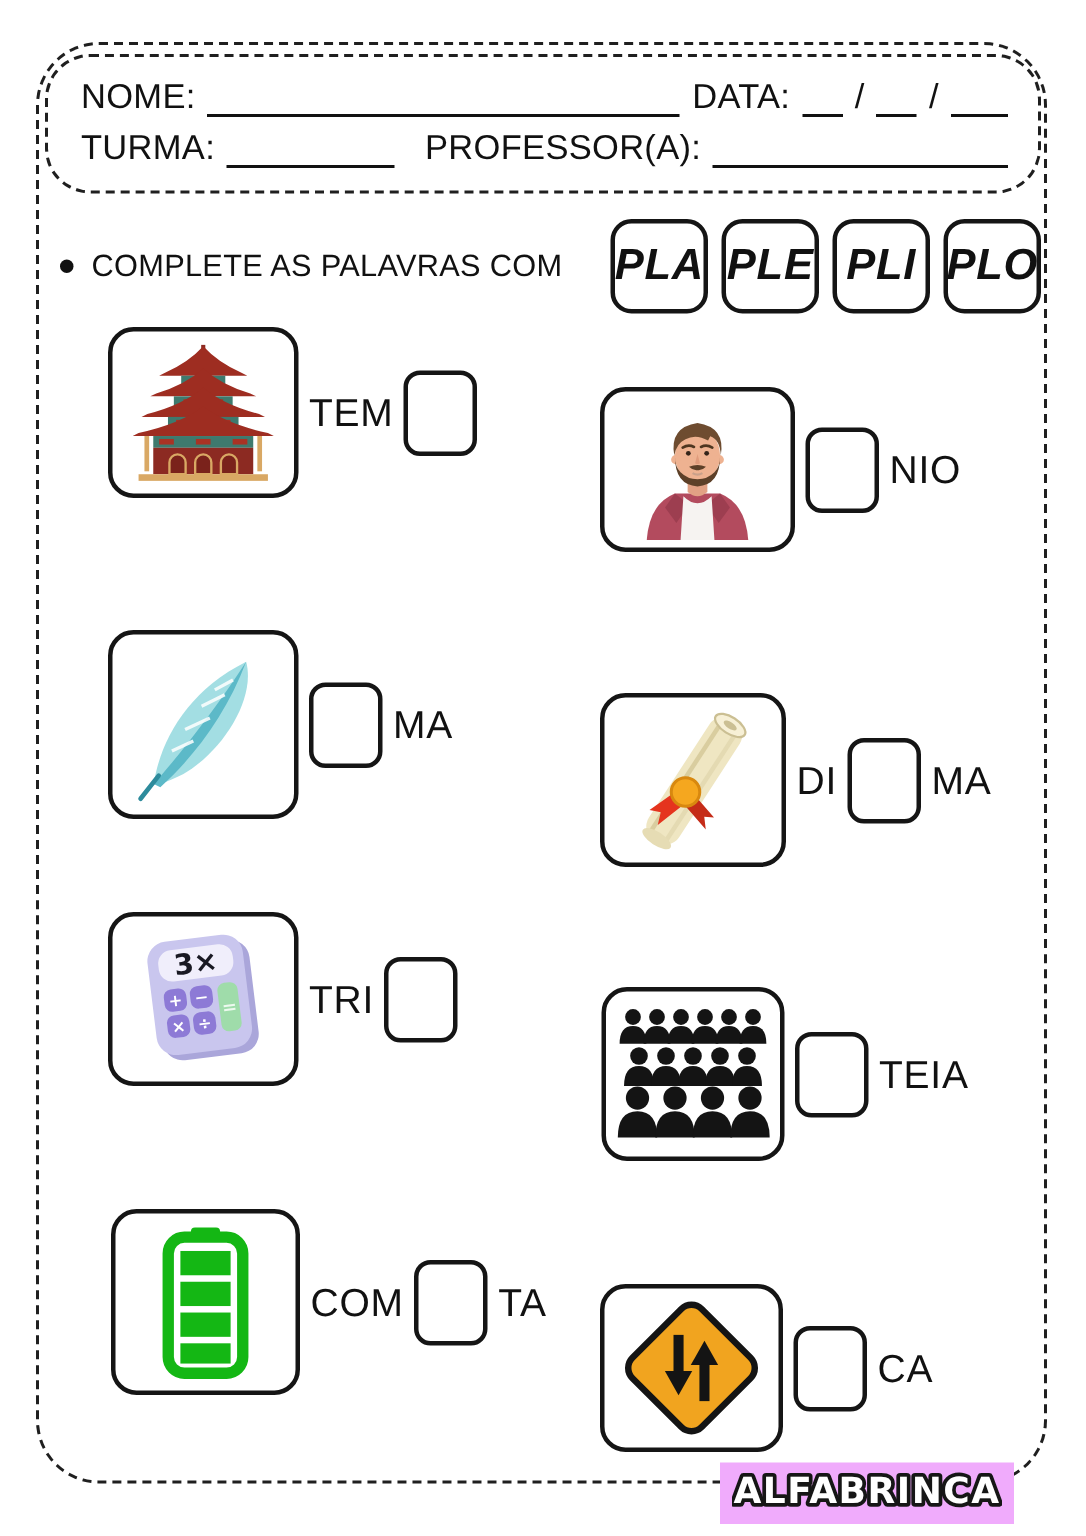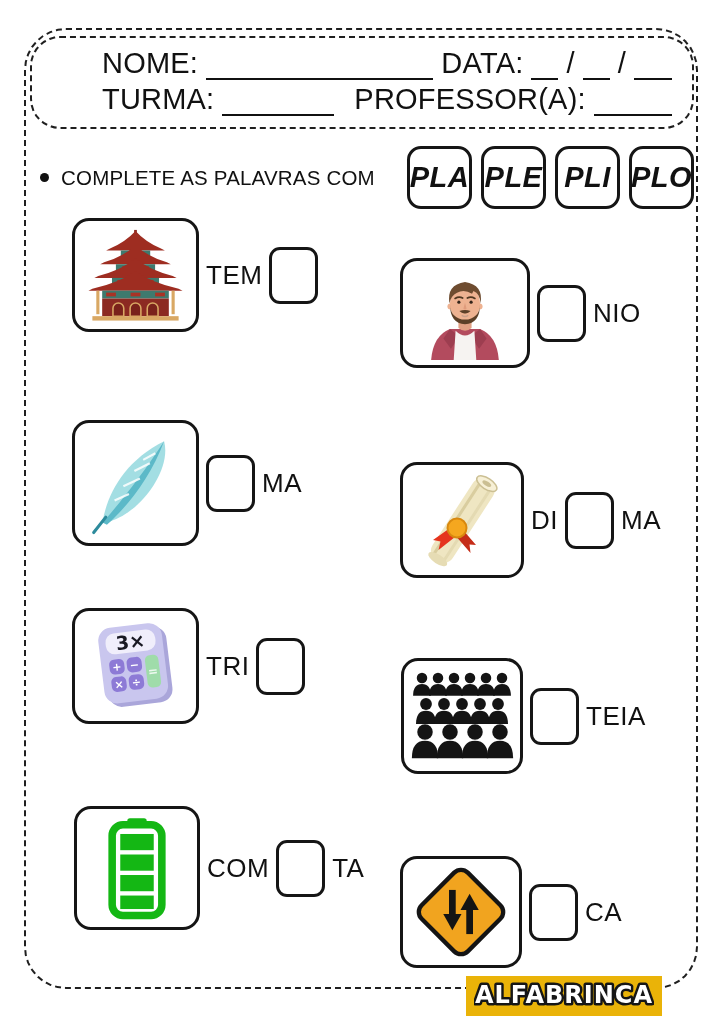--- a/index.html
+++ b/index.html
@@ -8,21 +8,21 @@
   .page { position:relative; width:724px; height:1024px; background:#fff; overflow:hidden; }
 
   
   .main-border { position:absolute; left:24px; top:28px; width:674px; height:961px;
     border:2.5px dashed #1f1f1f; border-radius:42px; }
 
   
   .header-box { position:absolute; left:30px; top:36px; width:664px; height:93px;
     background:#fff; border:2px dashed #1f1f1f; border-radius:30px; z-index:2;
     display:flex; flex-direction:column; justify-content:space-evenly; padding:6px 20px 8px 22px; }
-  .hrow { display:flex; align-items:flex-end; gap:8px; font-size:29px; letter-spacing:.2px; white-space:nowrap;margin-left:48px; }
+  .hrow { display:flex; align-items:flex-end; gap:8px; font-size:23px; letter-spacing:.2px; white-space:nowrap; }
   .blank { border-bottom:2.2px solid #111; height:26px; display:inline-block; }
   .grow { flex:1; }
 
   
   .instruction { position:absolute; left:40px; top:146px; width:654px; display:flex; align-items:center; z-index:1; }
   .bullet { width:9px; height:9px; background:#111; border-radius:50%; margin-right:12px; flex:0 0 auto; }
   .inst-text { font-size:20.5px; letter-spacing:.2px; }
   .chips { margin-left:auto; display:flex; gap:9px; }
   .chip { width:65px; height:63px; border:3px solid #151515; border-radius:14px; background:#fff;
     display:flex; align-items:center; justify-content:center; font-size:29px; font-weight:bold; letter-spacing:.5px;font-style:italic; }
@@ -30,21 +30,21 @@
   
   .ex-item { position:absolute; display:flex; align-items:center; gap:7px;justify-content:space-between; }
   .img-box { border:3px solid #151515; border-radius:17px; background:#fff;
     display:flex; align-items:center; justify-content:center; padding:5px; flex:0 0 auto; }
   .img-box svg { width:100%; height:100%; display:block; }
   .ans { width:49px; height:57px; border:3px solid #151515; border-radius:11px; background:#fff; flex:0 0 auto; }
   .wlabel { font-size:26px; letter-spacing:.5px; }
   .wlabel:empty { display:none; }
 
   
-  .footer-brand { position:absolute; right:62px; bottom:8px; z-index:3; background:#eab308; padding:0 8px; }
+  .footer-brand { position:absolute; right:48px; bottom:8px; z-index:3; background:#f0abfc; padding:0 8px; }
 </style>
 </head>
 <body>
 
 <div class="page">
 
   <div class="main-border"></div>
 
   <div class="header-box">
     <div class="hrow">

